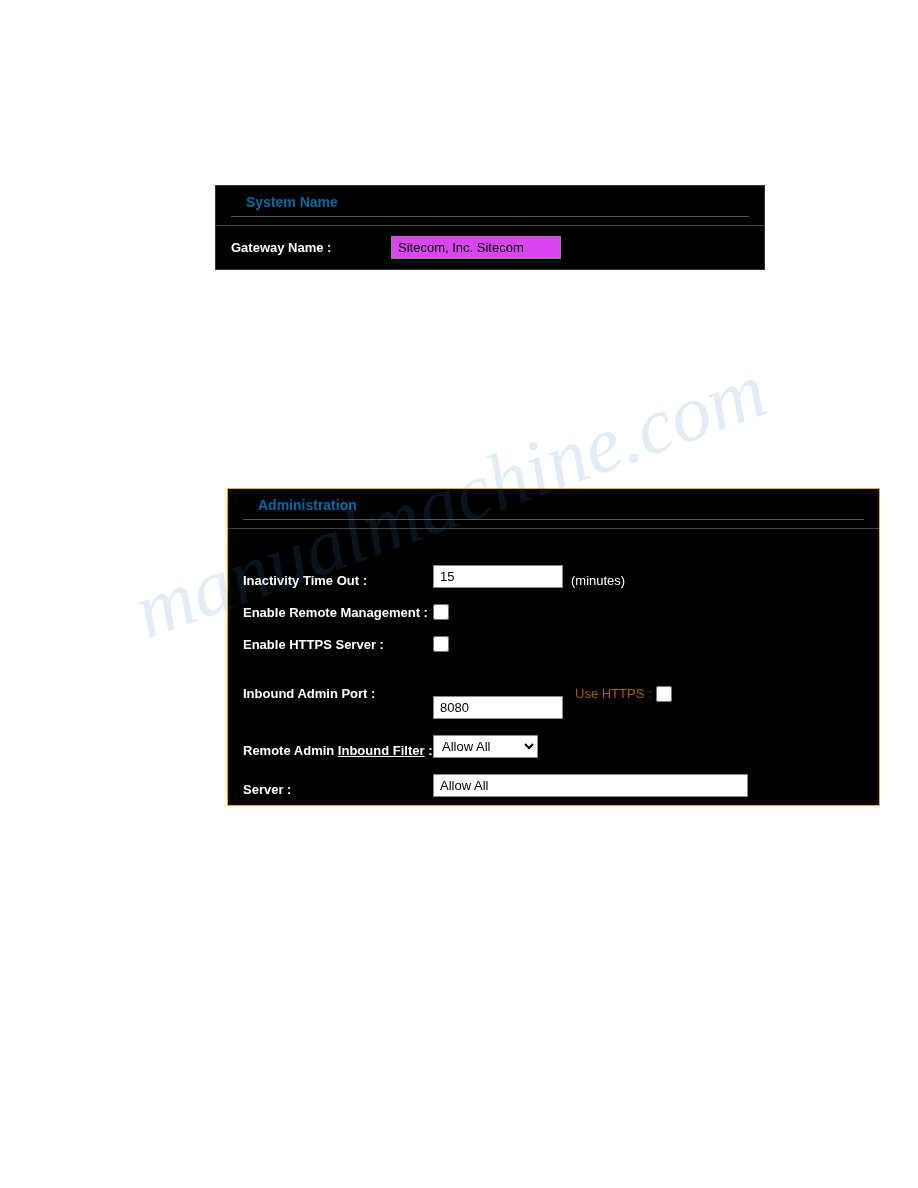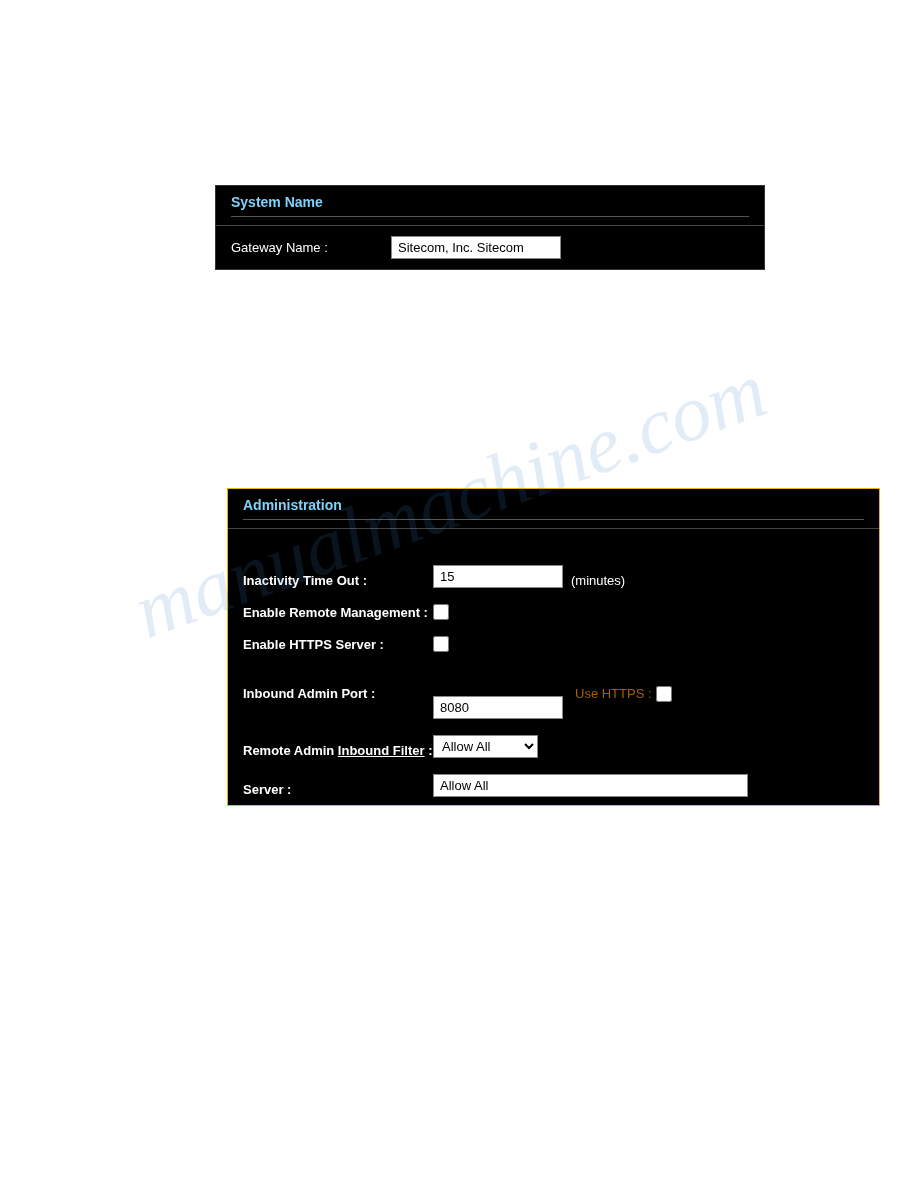--- a/index.html
+++ b/index.html
@@ -56,41 +56,42 @@
       border: 1px solid #333;
       padding: 0;
     }
 
     .panel-header {
       padding: 8px 15px;
       border-bottom: 1px solid #444;
     }
 
     .panel-header-title {
-      color: #7dd3fc;
+      color: #0369a1;
       font-size: 14px;
       font-weight: bold;
+      margin-left: 15px;
     }
 
     .panel-row {
       display: flex;
       align-items: center;
       padding: 10px 15px;
       color: #ffffff;
     }
 
     .panel-label {
-      font-weight: normal;
+      font-weight: bold;
       color: #ffffff;
       min-width: 160px;
       font-size: 13px;
     }
 
     .panel-input {
-      background-color: #ffffff;
+      background-color: #d946ef;
       border: 1px solid #888;
       padding: 3px 6px;
       font-size: 13px;
       color: #000000;
       width: 170px;
     }
 
     
     .admin-panel {
       position: absolute;

